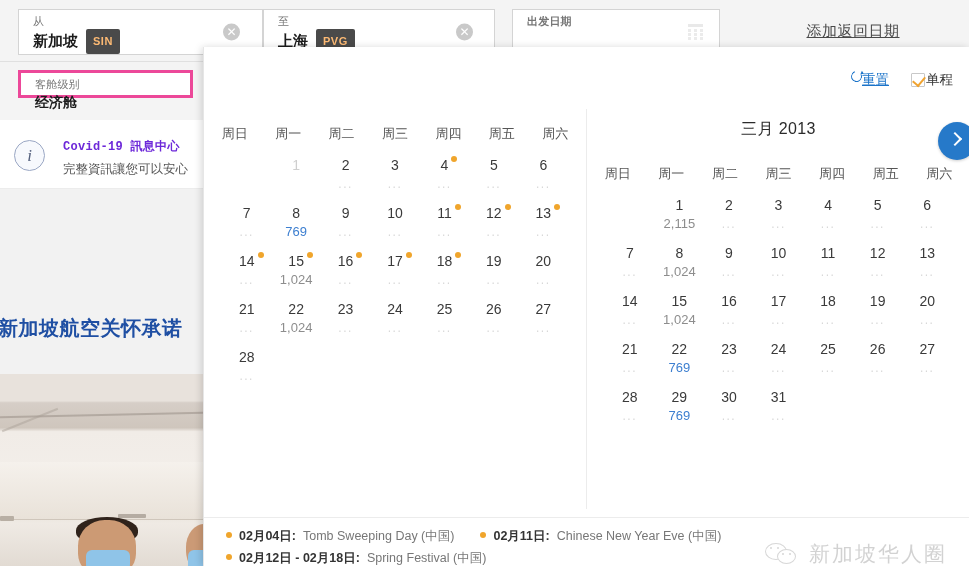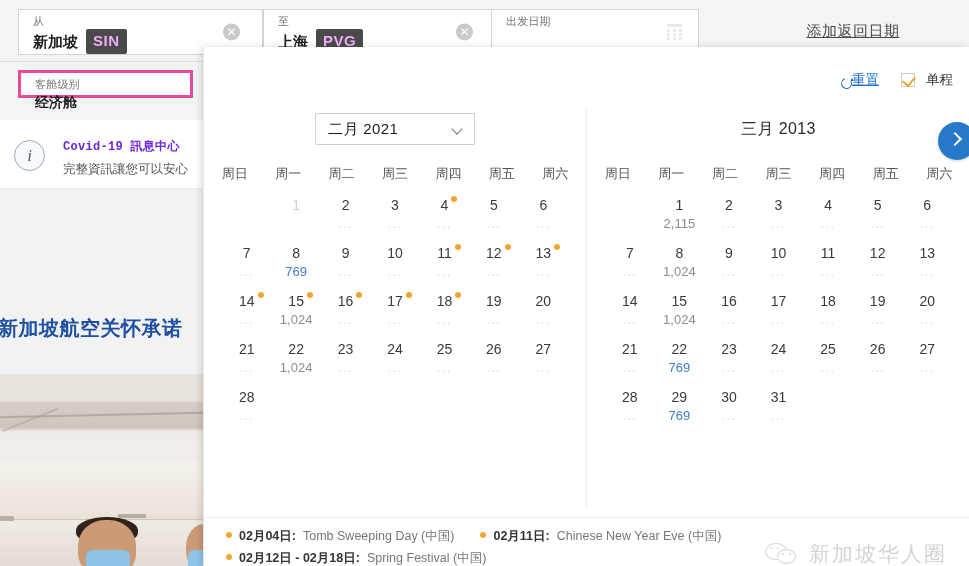--- a/index.html
+++ b/index.html
@@ -29,33 +29,33 @@
     position:absolute; left:14px; top:5px;
     font-size:11px; color:#777; line-height:13px; letter-spacing:0.2px;
   }
   .field .val {
     position:absolute; left:14px; top:19px;
     font-size:15px; color:#1c1c1c; font-weight:bold; line-height:20px;
     white-space:nowrap;
   }
   .code-chip {
     display:inline-block; margin-left:8px; vertical-align:1px;
-    background:#4a4a4a; color:#f0abfc; font-size:15px; font-weight:bold;
+    background:#4a4a4a; color:#fdba74; font-size:11px; font-weight:bold;
     padding:2px 7px 3px 7px; border-radius:2px; letter-spacing:0.5px;
   }
   .clear-btn {
     position:absolute; top:50%; transform:translateY(-50%);
     width:17px; height:17px; border-radius:50%;
     background:#c9c9c9; color:#ffffff;
     font-size:12px; line-height:17px; text-align:center;
     cursor:pointer; font-family:"DejaVu Sans", sans-serif;
   }
   #field-from { left:18px; width:245px; }
   #field-to   { left:263px; width:232px; }
-  #field-date { left:491px; width:208px; }
+  #field-date { left:512px; width:208px;font-weight:bold; }
   #field-from .clear-btn { right:22px; }
   #field-to   .clear-btn { right:21px; }
 
   .cal-icon-mini {
     position:absolute; right:16px; top:50%; transform:translateY(-50%);
     width:15px; height:16px; opacity:.33;
   }
   .cal-icon-mini .bar { position:absolute; top:0; left:0; right:0; height:3px; background:#bdbdbd; }
   .cal-icon-mini .g { position:absolute; top:5px; left:0; width:15px; height:11px; }
   .cal-icon-mini .g i {
@@ -159,33 +159,33 @@
   .cal-panel {
     position:absolute; left:203px; top:47px; width:766px; height:519px;
     background:#ffffff;
     box-shadow:-2px 0 8px rgba(0,0,0,.10), 0 2px 8px rgba(0,0,0,.07);
     border-left:1px solid #e6e6e6;
   }
   .cal-toolbar {
     position:absolute; right:16px; top:24px;
     display:flex; align-items:center; gap:22px;
   }
-  .reset-btn { display:flex; align-items:flex-end; gap:0; cursor:pointer; }
+  .reset-btn { display:flex; align-items:flex-start; gap:0; cursor:pointer; }
   .reset-ico {
     width:11px; height:11px; border:1.6px solid #1a73c9; border-radius:50%;
     border-top-color:transparent; transform:rotate(25deg);
     position:relative;
   }
   .reset-ico:after {
     content:""; position:absolute; top:-3px; right:-1px;
     border-left:3px solid #1a73c9; border-top:2.5px solid transparent;
     border-bottom:2.5px solid transparent;
   }
   .reset-btn .txt { font-size:13.5px; color:#1a73c9; text-decoration:underline; }
-  .oneway { display:flex; align-items:center; gap:11px; cursor:pointer; }
+  .oneway { display:flex; align-items:center; gap:1px; cursor:pointer; }
   .ow-box {
     width:14px; height:14px; border:1.3px solid #c8c8c8; background:#fff;
     position:relative; border-radius:1px;
   }
   .ow-box:after {
     content:""; position:absolute; left:3px; top:0px; width:6px; height:10px;
     border-right:2.2px solid #f0a330; border-bottom:2.2px solid #f0a330;
     transform:rotate(40deg);
   }
   .oneway .txt { font-size:13.5px; color:#333; }
@@ -352,26 +352,20 @@
         <span class="txt">重置</span>
       </div>
       <div class="oneway">
         <span class="ow-box"></span>
         <span class="txt">单程</span>
       </div>
     </div>
 
     <div class="months" id="months-host">
         <div class="month left">
-          <div class="month-title">
-            <div class="month-select">
-              <span class="mt">二月 2021</span>
-              <span class="chev"></span>
-            </div>
-          </div>
           <div class="dow-row">
             <div class="dow">周日</div>
             <div class="dow">周一</div>
             <div class="dow">周二</div>
             <div class="dow">周三</div>
             <div class="dow">周四</div>
             <div class="dow">周五</div>
             <div class="dow">周六</div>
           </div>
           <div class="days">

